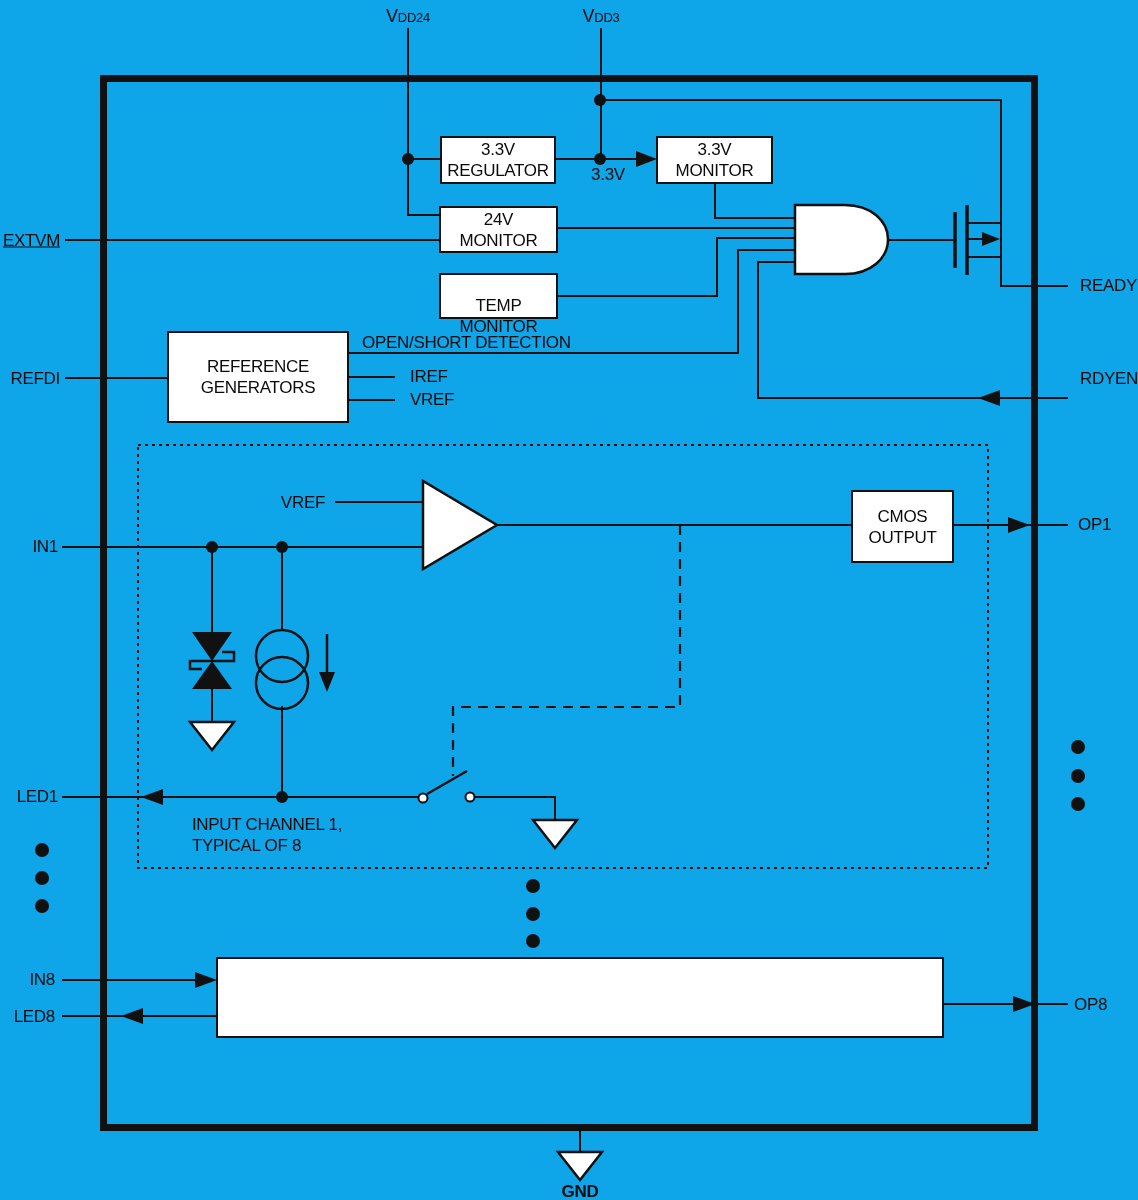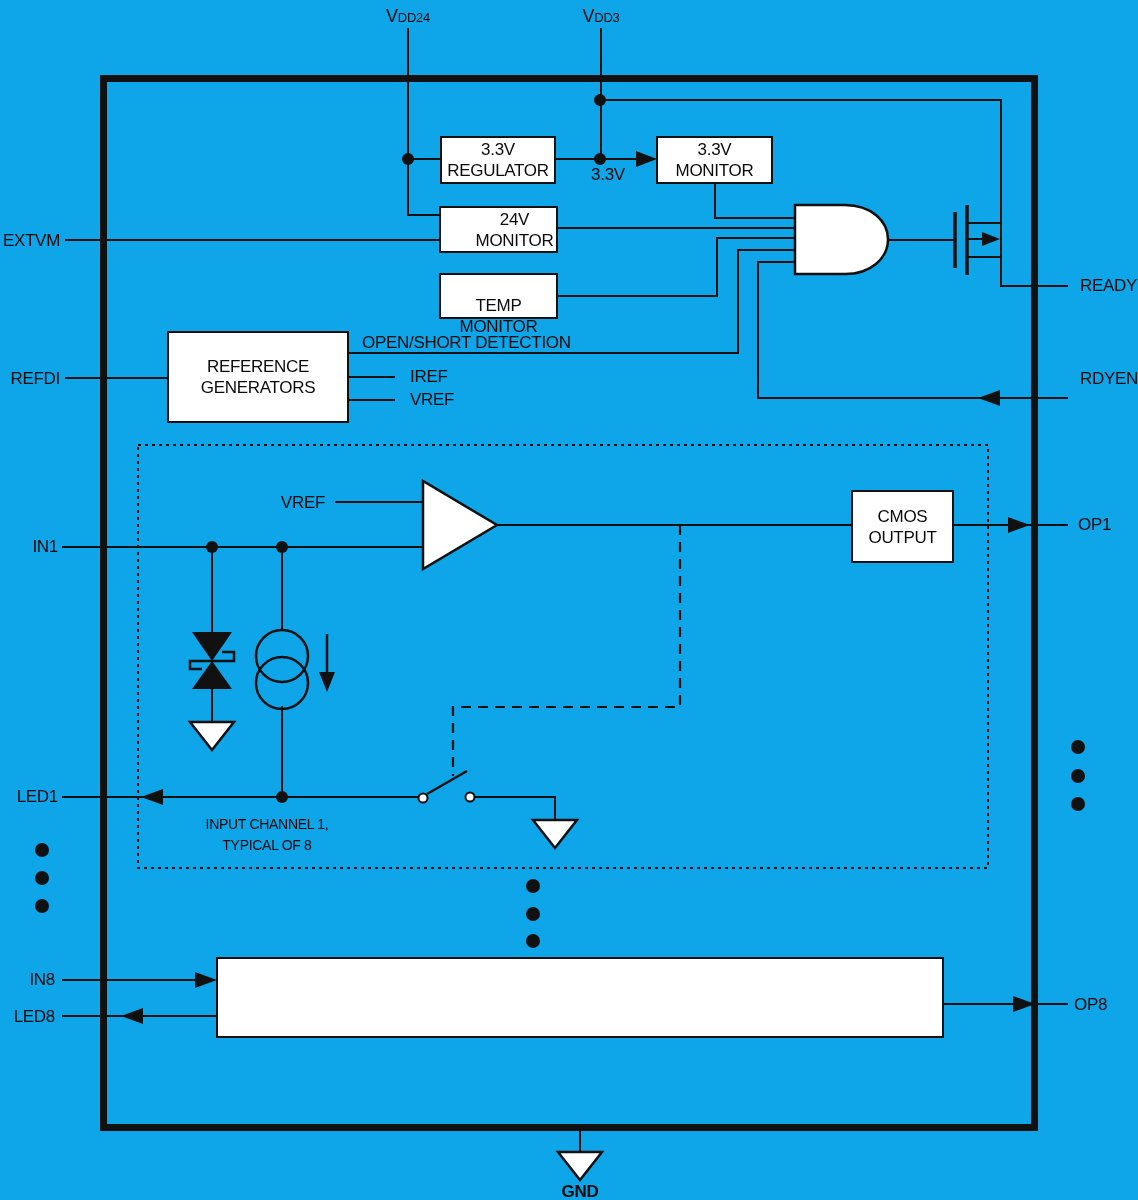--- a/index.html
+++ b/index.html
@@ -32,22 +32,22 @@
     font-size:17px;
     color:#0b0b0b;
     letter-spacing:-0.3px;
     line-height:21px;
   }
   .pin-main{font-size:18px;}
   .pin-sub{font-size:13px;}
   .note{
     position:absolute;
     transform:translate(-50%,-50%);
-    text-align:center;
-    font-size:14px;
+    text-align:left;
+    font-size:17px;
     color:#0b0b0b;
     letter-spacing:-0.3px;
     line-height:21px;
     white-space:nowrap;
   }
 </style>
 </head>
 <body>
 
 <div id="canvas">
@@ -169,21 +169,21 @@
       <circle cx="533" cy="941" r="7"></circle>
       <circle cx="1078" cy="747" r="7"></circle>
       <circle cx="1078" cy="776" r="7"></circle>
       <circle cx="1078" cy="804" r="7"></circle>
     </g>
   </svg>
 
   <div class="lbl c" style="left:408px;top:16px;"><span class="pin-main">V</span><span class="pin-sub">DD24</span></div>
   <div class="lbl c" style="left:601px;top:16px;"><span class="pin-main">V</span><span class="pin-sub">DD3</span></div>
 
-  <div class="lbl r" style="left:60px;top:240px;">EXTVM</div>
+  <div class="lbl r" style="left:60px;top:240px;text-decoration:underline;">EXTVM</div>
   <div class="lbl r" style="left:60px;top:378px;">REFDI</div>
   <div class="lbl r" style="left:58px;top:546px;">IN1</div>
   <div class="lbl r" style="left:58px;top:796px;">LED1</div>
   <div class="lbl r" style="left:55px;top:979px;text-align:right;">IN8</div>
   <div class="lbl r" style="left:55px;top:1016px;">LED8</div>
 
   <div class="lbl l" style="left:1080px;top:285px;">READY</div>
   <div class="lbl l" style="left:1080px;top:378px;">RDYEN</div>
   <div class="lbl l" style="left:1078px;top:524px;">OP1</div>
   <div class="lbl l" style="left:1074px;top:1004px;">OP8</div>
@@ -191,21 +191,21 @@
   <div class="lbl c" style="left:580px;top:1191px;font-weight:bold;">GND</div>
 
   <div class="blk" style="left:441px;top:137px;width:114px;height:46px;">
     <span>3.3V</span>
     <span>REGULATOR</span>
   </div>
   <div class="blk" style="left:657px;top:137px;width:115px;height:46px;">
     <span>3.3V</span>
     <span>MONITOR</span>
   </div>
-  <div class="blk" style="left:440px;top:207px;width:117px;height:45px;margin-left:16px;">
+  <div class="blk" style="left:440px;top:207px;width:117px;height:45px;">
     <span>24V</span>
     <span>MONITOR</span>
   </div>
   <div class="blk" style="left:440px;top:274px;width:117px;height:44px;margin-top:20px;">
     <span>TEMP</span>
     <span>MONITOR</span>
   </div>
   <div class="blk" style="left:852px;top:491px;width:101px;height:71px;">
     <span>CMOS</span>
     <span>OUTPUT</span>

